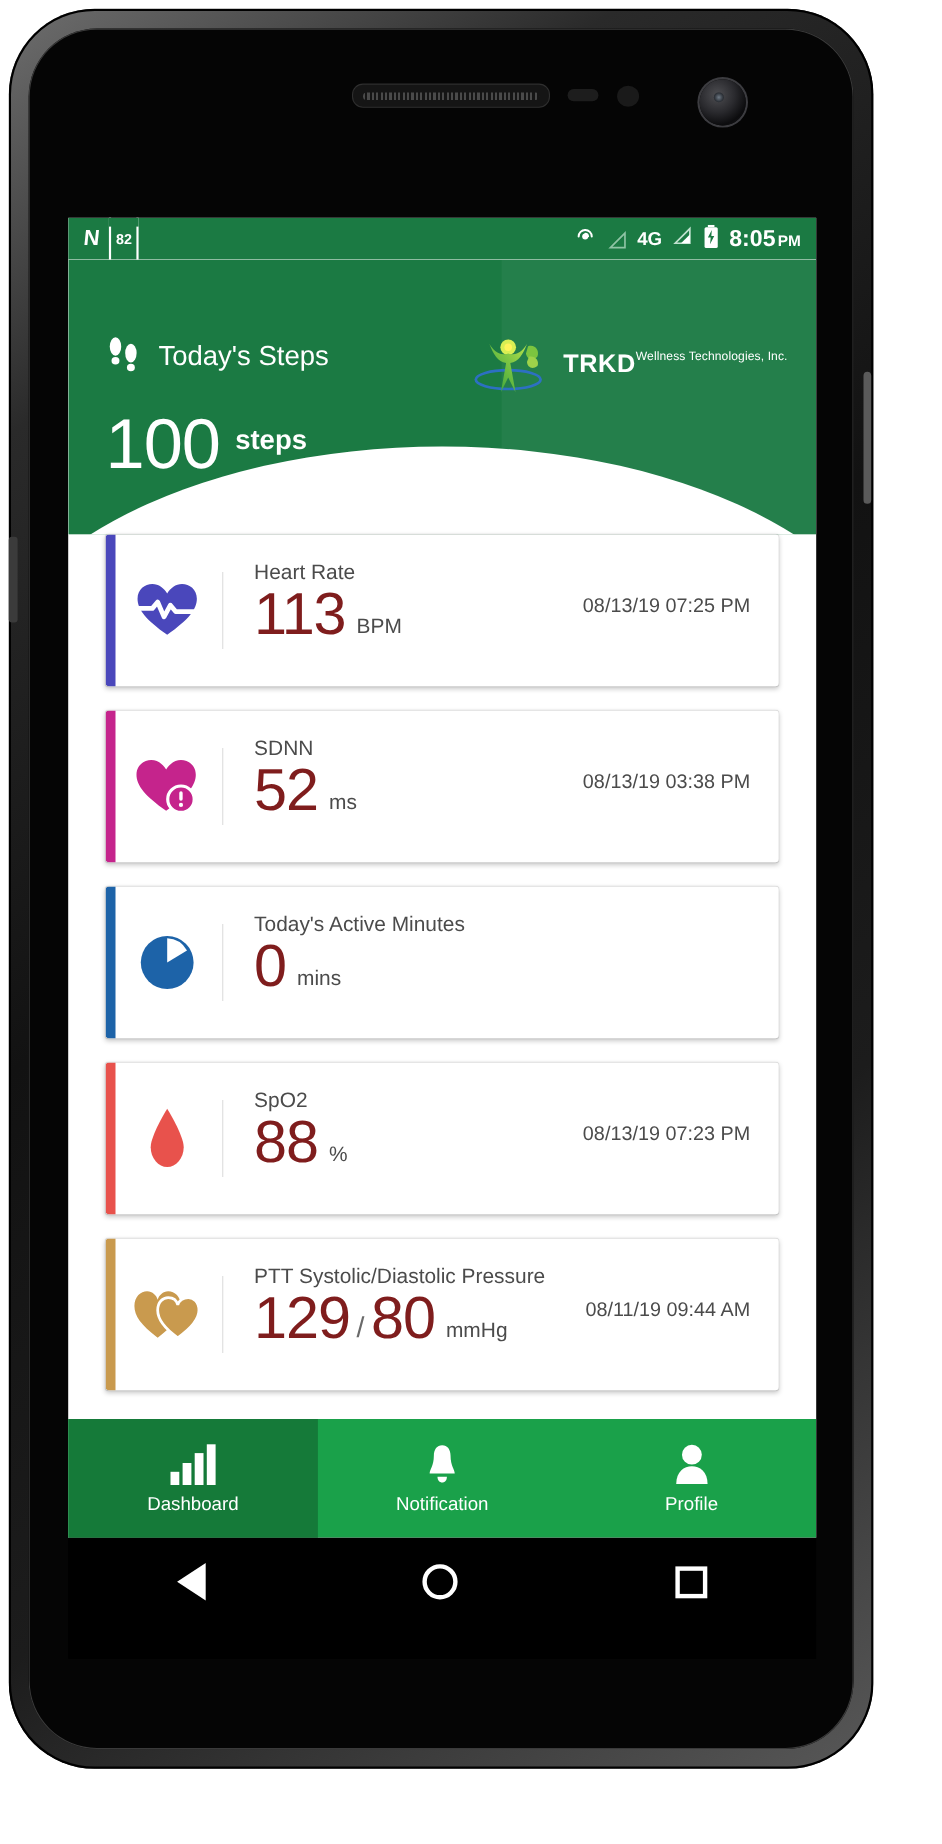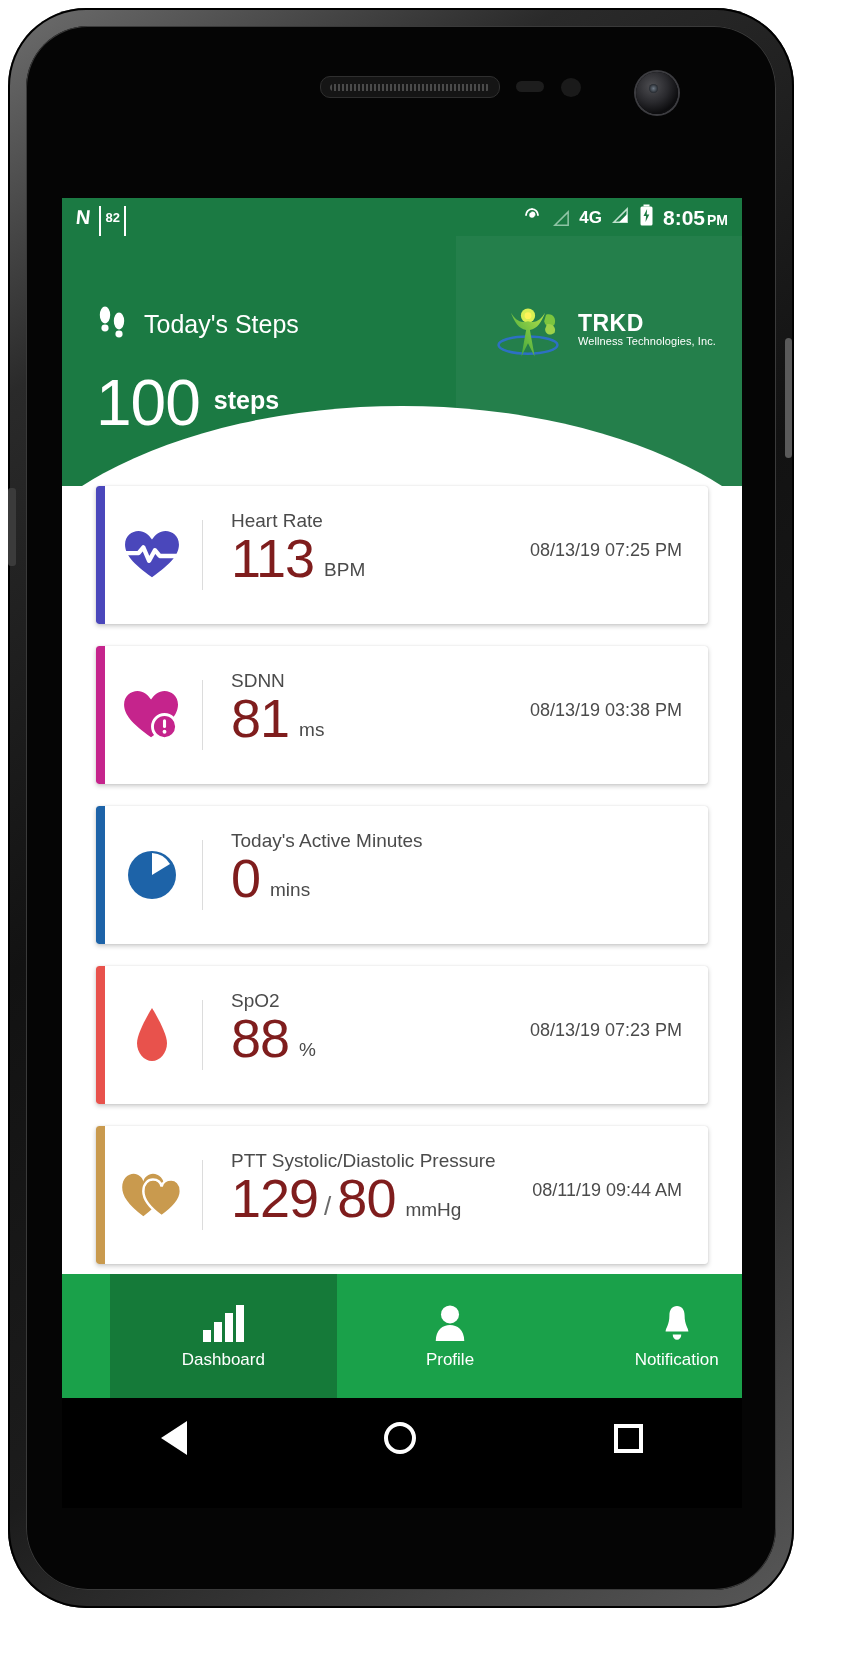--- a/index.html
+++ b/index.html
@@ -79,21 +79,21 @@
     background:#ffffff;border-radius:50% 50% 0 0 / 100% 100% 0 0;
   }
   .steps-row{position:absolute;left:34px;top:68px;display:flex;align-items:center;gap:14px;}
   .foot-icon{width:34px;height:40px;position:relative;}
   .steps-title{color:#ffffff;font-size:25px;line-height:1;}
   .steps-val-row{position:absolute;left:34px;top:140px;display:flex;align-items:center;gap:14px;}
   .steps-num{color:#ffffff;font-size:64px;font-weight:300;line-height:0.85;letter-spacing:-1px;}
   .steps-unit{color:#ffffff;font-size:25px;line-height:1;padding-bottom:6px;font-weight:bold;}
 
   .brand{position:absolute;right:26px;top:54px;display:flex;align-items:center;gap:12px;}
-  .brand-text{display:flex;flex-direction:column;}
+  .brand-text{display:flex;flex-direction:row;}
   .brand-name{color:#ffffff;font-size:23px;font-weight:bold;line-height:1.05;letter-spacing:0.5px;}
   .brand-sub{color:#ffffff;font-size:11px;line-height:1.2;letter-spacing:0.1px;}
 
   
   .cards{position:absolute;left:0;top:288px;width:100%;}
   .card{
     position:relative;margin:0 34px 22px 34px;height:138px;background:#ffffff;
     border-radius:3px;
     box-shadow:0 2px 5px rgba(0,0,0,0.22),0 0 1px rgba(0,0,0,0.18);
     display:flex;align-items:center;overflow:hidden;
@@ -104,23 +104,22 @@
   .card-body{flex:1;position:relative;height:100%;}
   .metric-label{position:absolute;left:28px;top:24px;font-size:19px;color:#4b4b4b;}
   .metric-val-row{position:absolute;left:28px;top:48px;display:flex;align-items:flex-end;}
   .metric-num{font-size:54px;color:#7f1d1d;font-weight:300;line-height:0.92;letter-spacing:-1px;}
   .metric-unit{font-size:19px;color:#4b4b4b;margin-left:10px;padding-bottom:3px;}
   .metric-slash{font-size:26px;color:#6a6a6a;margin:0 6px;padding-bottom:2px;align-self:flex-end;}
   .timestamp{position:absolute;right:26px;top:54px;font-size:18px;color:#4b4b4b;white-space:nowrap;}
 
   
   .tabbar{
-    position:absolute;left:0;bottom:0;width:100%;height:124px;background:#1aa14a;
+    position:absolute;left:0;bottom:0;width:100%;height:108px;background:#1aa14a;
     display:flex;
-    padding-left:48px;
   }
   .tab{flex:1;display:flex;flex-direction:column;align-items:center;justify-content:center;gap:9px;}
   .tab.active{background:#157a39;}
   .tab-label{color:#ffffff;font-size:17px;line-height:1;}
   .tab-icon{height:38px;display:flex;align-items:flex-end;justify-content:center;}
 
   
   .androidnav{
     position:absolute;left:62px;top:1398px;width:680px;height:80px;background:#000000;
     display:flex;align-items:center;justify-content:space-around;
@@ -268,21 +267,21 @@
             <path d="M29 50 C9 36 1 26 1 16 C1 7 8 2 15 2 C21 2 26 6 29 11 C32 6 37 2 43 2 C50 2 57 7 57 16 C57 26 49 36 29 50 Z" fill="#c5248c"></path>
             <circle cx="43" cy="39" r="12.5" fill="#c5248c" stroke="#ffffff" stroke-width="3"></circle>
             <rect x="41.4" y="31.5" width="3.2" height="9" rx="1.6" fill="#ffffff"></rect>
             <circle cx="43" cy="44.4" r="2" fill="#ffffff"></circle>
           </svg>
         </div>
         <div class="divider"></div>
         <div class="card-body">
           <div class="metric-label">SDNN</div>
           <div class="metric-val-row">
-            <span class="metric-num">81</span>
+            <span class="metric-num">52</span>
             <span class="metric-unit">ms</span>
           </div>
           <div class="timestamp">08/13/19 03:38 PM</div>
         </div>
       </div>
 
       <div class="card">
         <div class="accent" style="background:#1d63a8"></div>
         <div class="card-icon">
           <svg width="52" height="52" viewBox="0 0 52 52">
@@ -350,34 +349,34 @@
             <rect x="13" y="18" width="8" height="20" fill="#fff"></rect>
             <rect x="24" y="9" width="8" height="29" fill="#fff"></rect>
             <rect x="35" y="1" width="8" height="37" fill="#fff"></rect>
           </svg>
         </span>
         <span class="tab-label">Dashboard</span>
       </div>
       <div class="tab">
         <span class="tab-icon">
           <svg width="34" height="38" viewBox="0 0 34 40">
-            <circle cx="17" cy="11" r="9.5" fill="#ffffff"></circle>
-            <path d="M2 39 C2 27 9.5 22 17 22 C24.5 22 32 27 32 39 Z" fill="#ffffff"></path>
-          </svg>
-        </span>
-        <span class="tab-label">Profile</span>
+            <path d="M17 2 C12 2 9 6 9 12 C9 22 5 25 5 29 L29 29 C29 25 25 22 25 12 C25 6 22 2 17 2 Z" fill="#ffffff"></path>
+            <path d="M12.5 32 L21.5 32 C21.5 35.5 19.5 37.5 17 37.5 C14.5 37.5 12.5 35.5 12.5 32 Z" fill="#ffffff"></path>
+          </svg>
+        </span>
+        <span class="tab-label">Notification</span>
       </div>
       <div class="tab">
         <span class="tab-icon">
           <svg width="34" height="38" viewBox="0 0 34 40">
-            <path d="M17 2 C12 2 9 6 9 12 C9 22 5 25 5 29 L29 29 C29 25 25 22 25 12 C25 6 22 2 17 2 Z" fill="#ffffff"></path>
-            <path d="M12.5 32 L21.5 32 C21.5 35.5 19.5 37.5 17 37.5 C14.5 37.5 12.5 35.5 12.5 32 Z" fill="#ffffff"></path>
-          </svg>
-        </span>
-        <span class="tab-label">Notification</span>
+            <circle cx="17" cy="11" r="9.5" fill="#ffffff"></circle>
+            <path d="M2 39 C2 27 9.5 22 17 22 C24.5 22 32 27 32 39 Z" fill="#ffffff"></path>
+          </svg>
+        </span>
+        <span class="tab-label">Profile</span>
       </div>
     </div>
 
   </div>
 
   <div class="androidnav">
     <span class="nav-back"></span>
     <span class="nav-home"></span>
     <span class="nav-recent"></span>
   </div>

